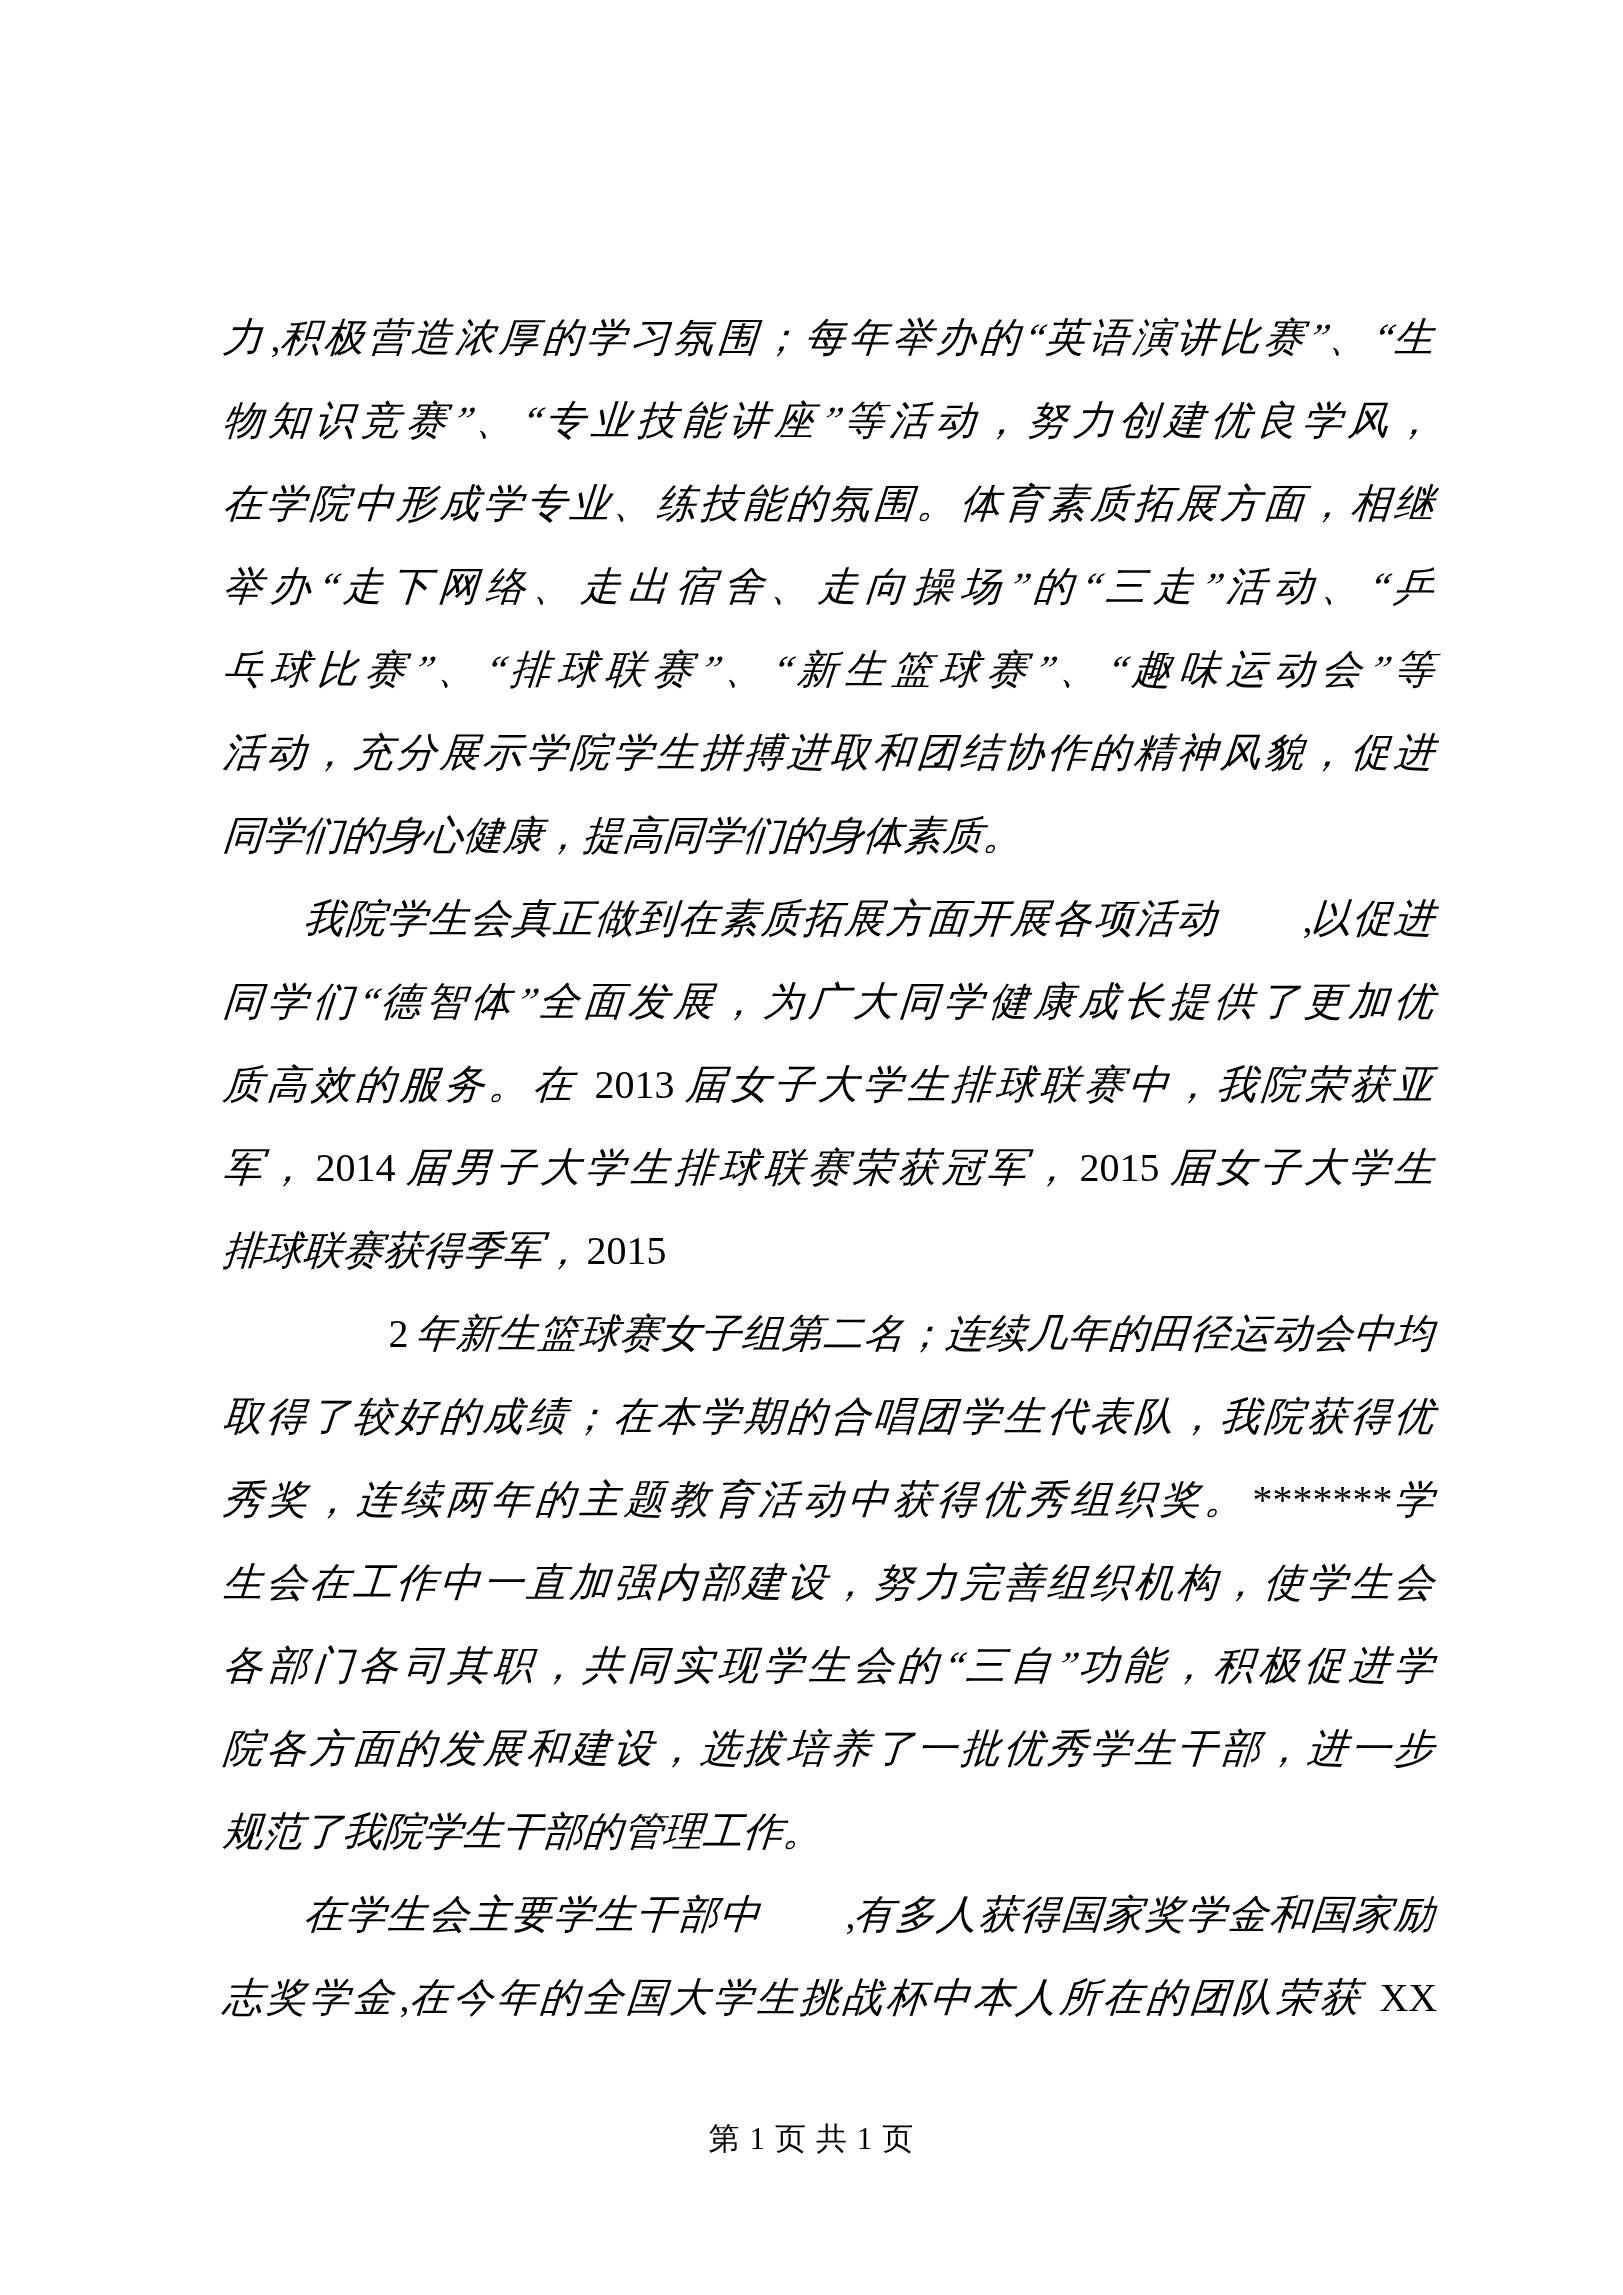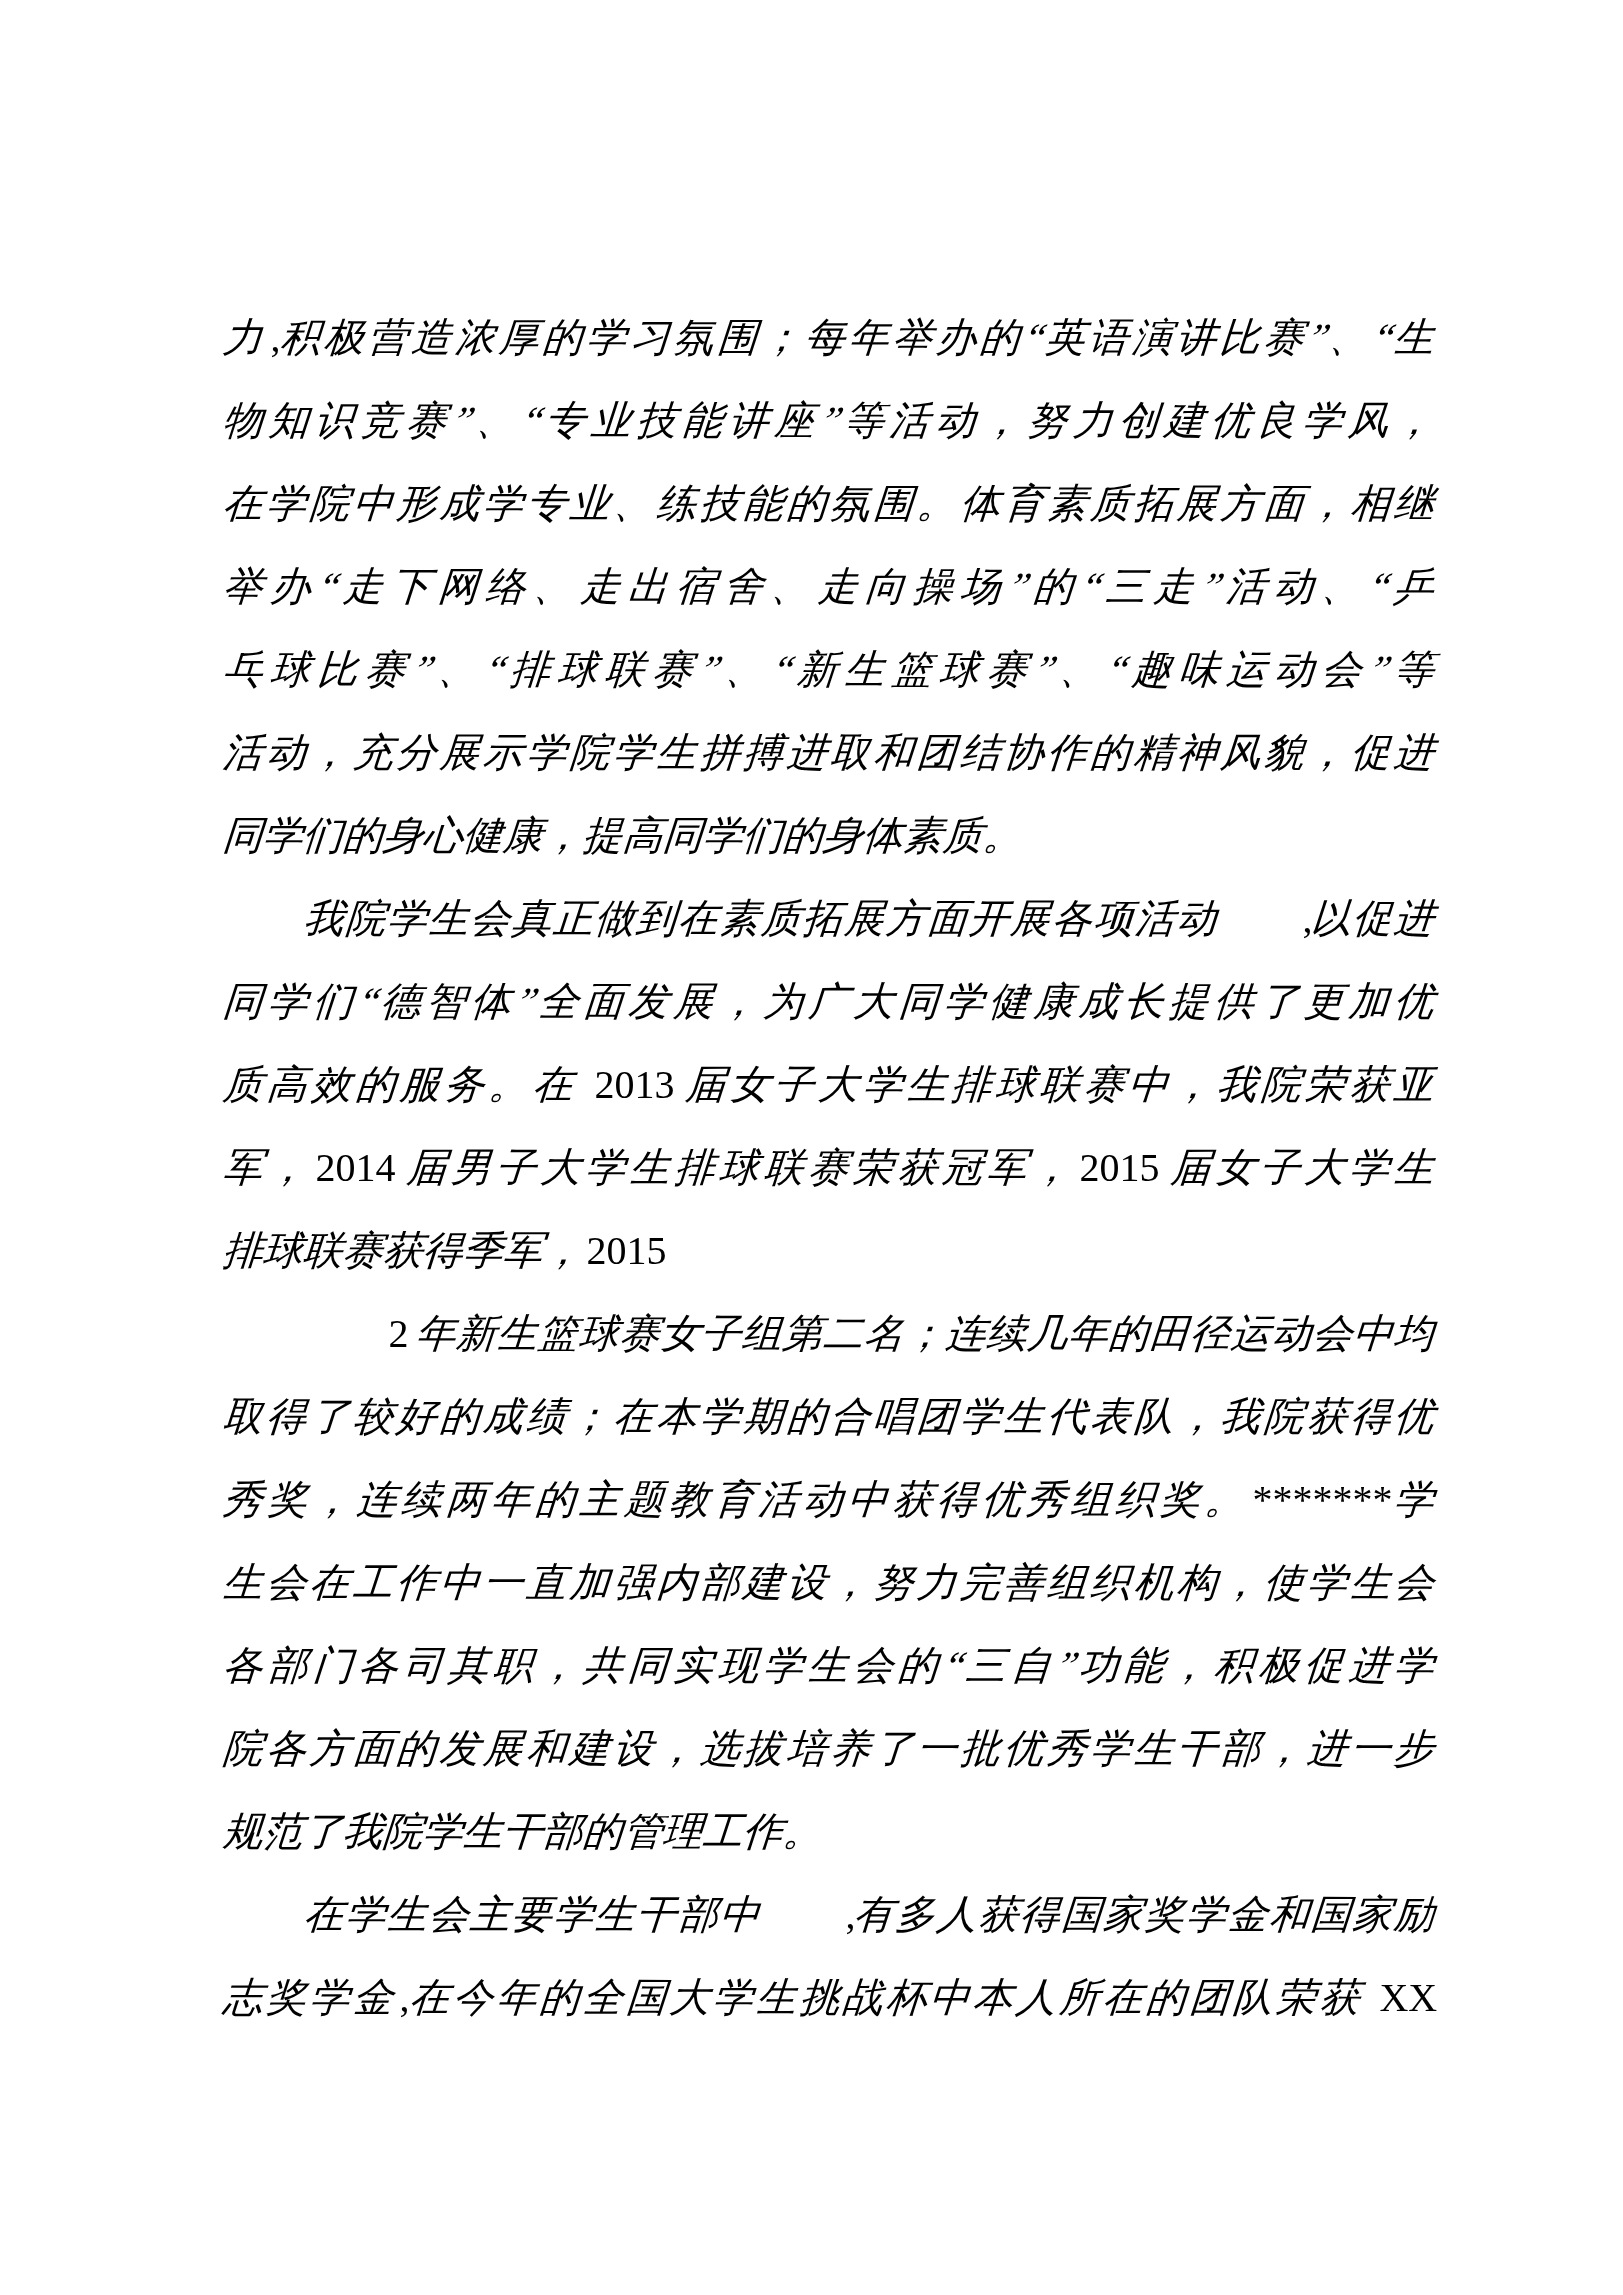--- a/index.html
+++ b/index.html
@@ -69,14 +69,17 @@
     <div class="line">取得了较好的成绩；在本学期的合唱团学生代表队，我院获得优</div>
     <div class="line">秀奖，连续两年的主题教育活动中获得优秀组织奖。<span class="latin">*******</span>学</div>
     <div class="line">生会在工作中一直加强内部建设，努力完善组织机构，使学生会</div>
     <div class="line">各部门各司其职，共同实现学生会的“三自”功能，积极促进学</div>
     <div class="line">院各方面的发展和建设，选拔培养了一批优秀学生干部，进一步</div>
     <div class="line end">规范了我院学生干部的管理工作。</div>
     <div class="line ind">在学生会主要学生干部中<span class="latin">,</span>有多人获得国家奖学金和国家励</div>
     <div class="line">志奖学金<span class="latin">,</span>在今年的全国大学生挑战杯中本人所在的团队荣获 <span class="latin">XX</span></div>
   </div>
 
+  <div class="footer">
+    <span class="footer-text">第 1 页 共 1 页</span>
+  </div>
 </div>
 
 
 </body></html>

